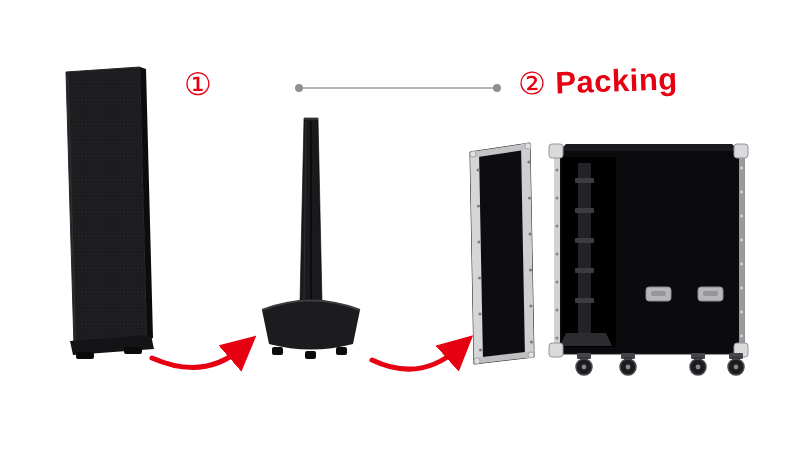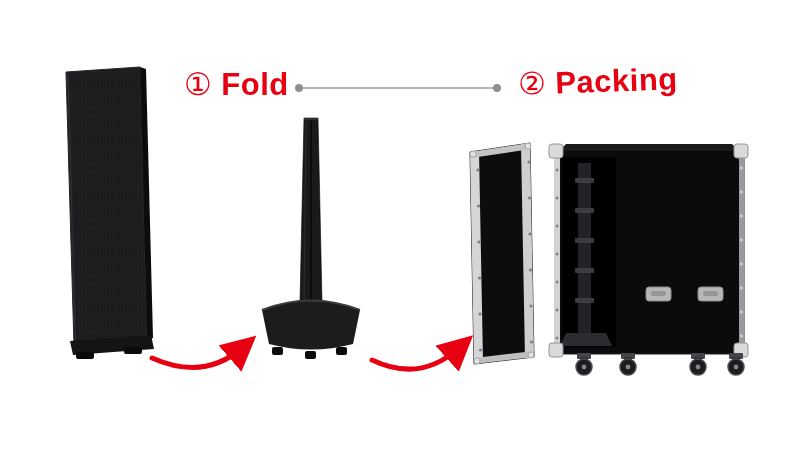--- a/index.html
+++ b/index.html
@@ -156,20 +156,19 @@
 
     <g>
       <line x1="299" y1="88" x2="497" y2="88" stroke="#9b9b9b" stroke-width="1.5"></line>
       <circle cx="299" cy="88" r="4" fill="#8f8f8f"></circle>
       <circle cx="497" cy="88" r="4" fill="#8f8f8f"></circle>
     </g>
   </svg>
 
   <div class="step-label" id="step1">
     <span class="num">①</span>
-    <span>Fold</span>
   </div>
   <div class="step-label" id="step2">
     <span class="num">②</span>
     <span>Packing</span>
   </div>
 
 </div>
 
 </body></html>

